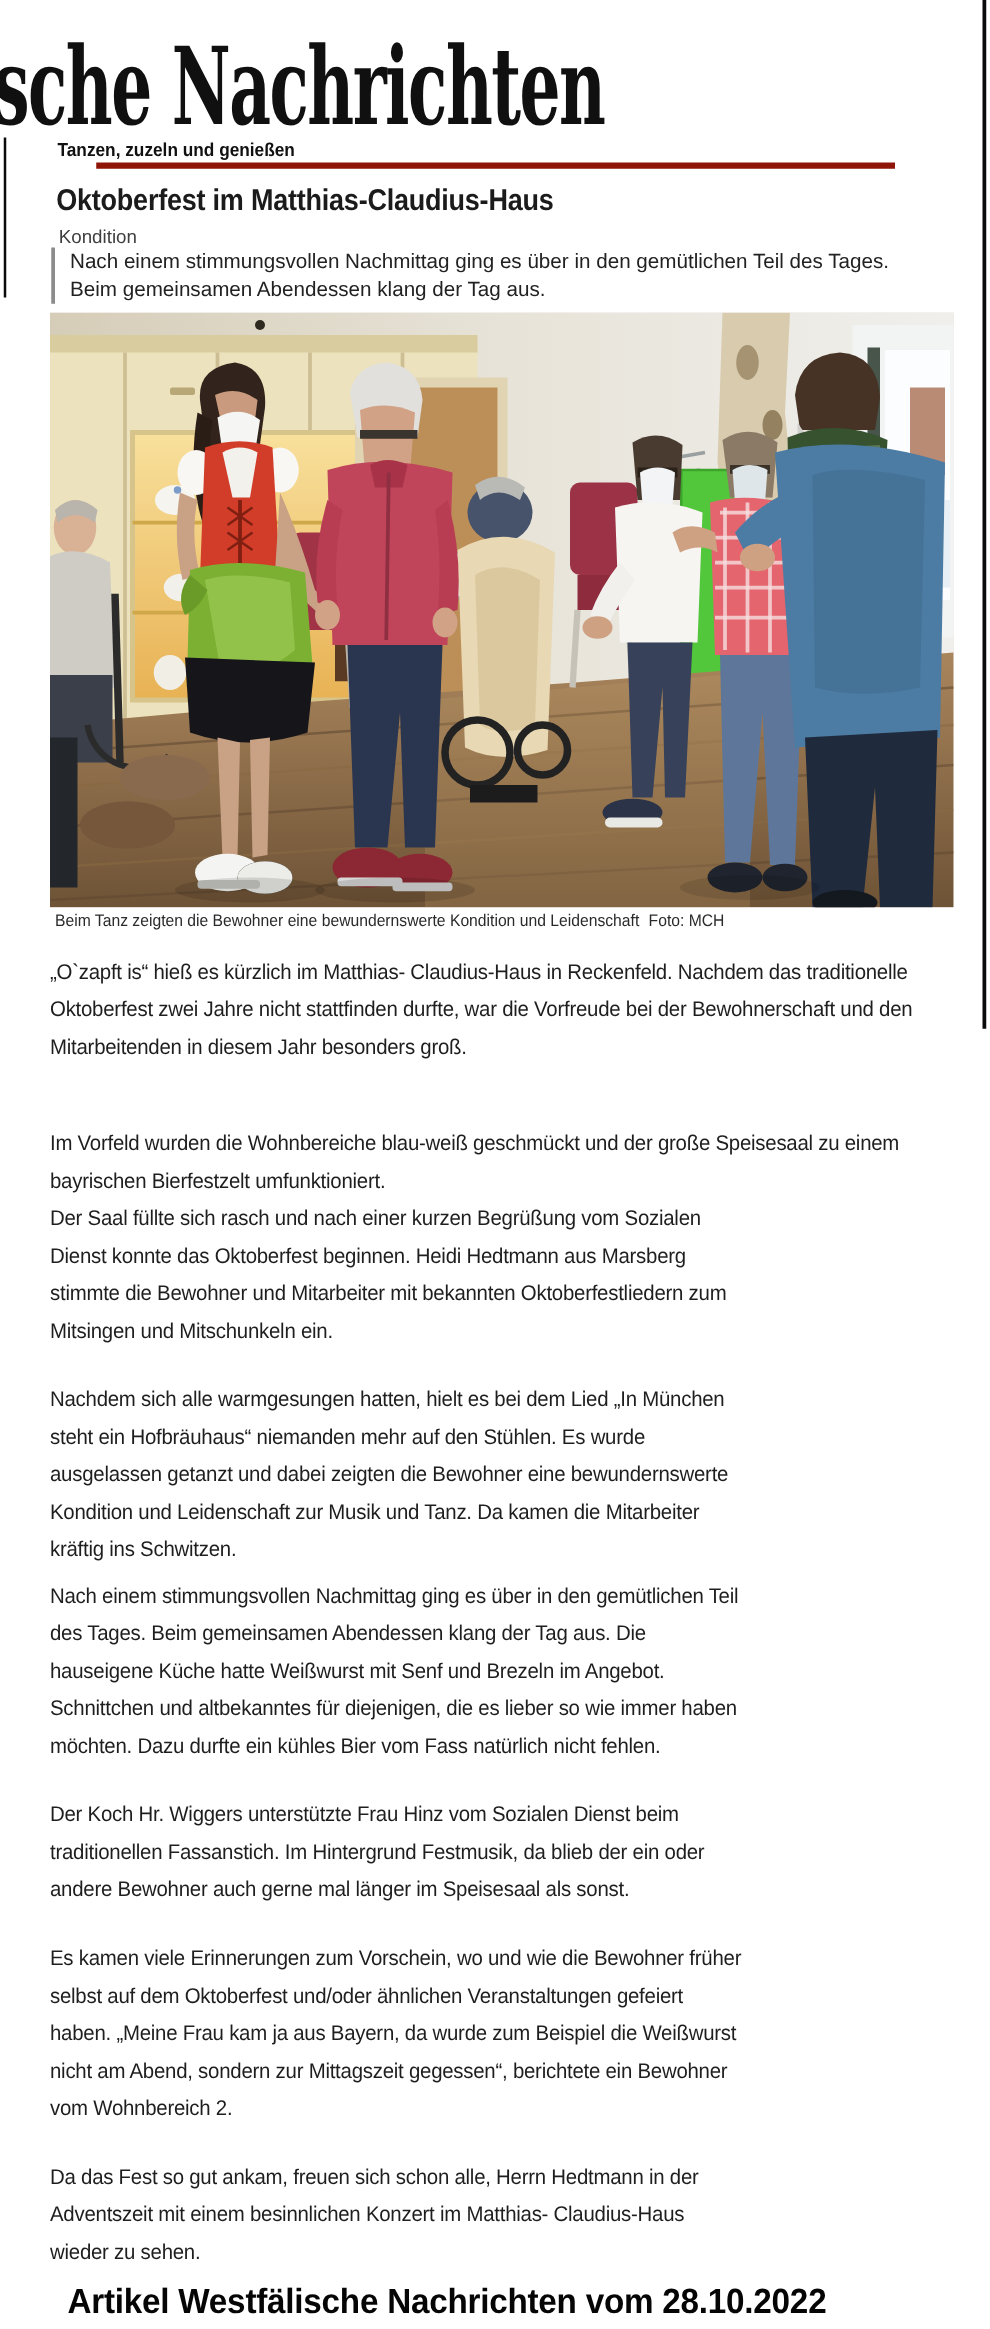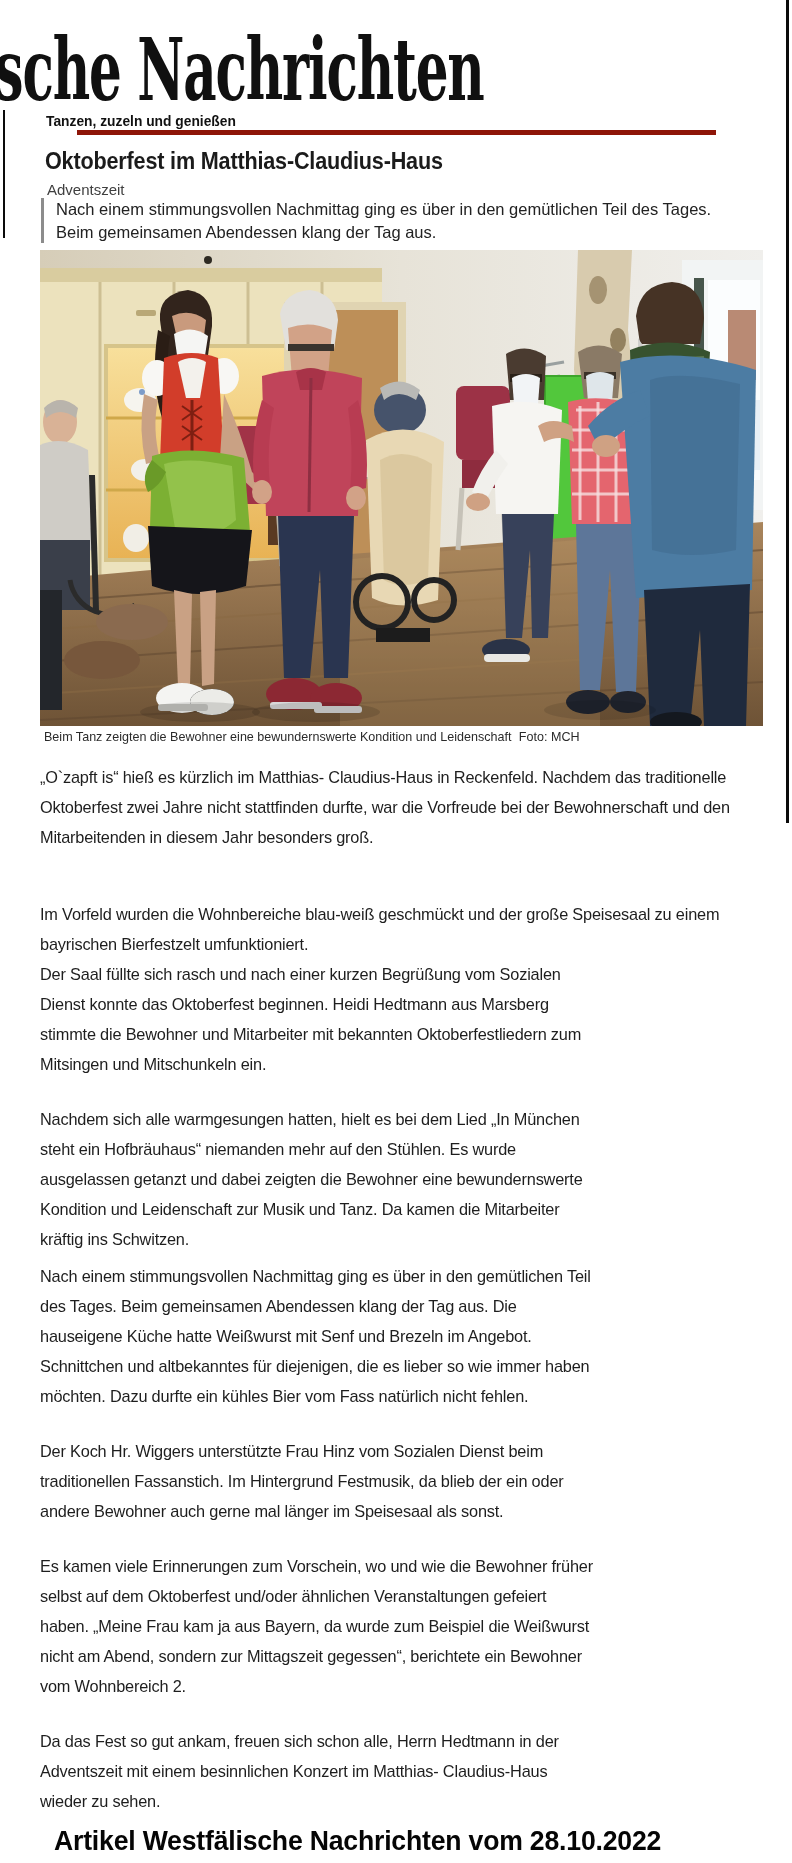--- a/index.html
+++ b/index.html
@@ -108,21 +108,21 @@
   <div id="scan-left" class="scan-line"></div>
   <div id="scan-right" class="scan-line"></div>
 
   <div id="masthead">
     <span class="logo-text" style="color: rgb(16, 16, 16);">Westfälische Nachrichten</span>
   </div>
   <div id="masthead-rule" style="background: rgb(142, 21, 8);"></div>
 
   <div id="kicker">Tanzen, zuzeln und genießen</div>
   <h1 id="headline">Oktoberfest im Matthias-Claudius-Haus</h1>
-  <div id="location">Adventszeit</div>
+  <div id="location">Kondition</div>
   <div id="teaser">Nach einem stimmungsvollen Nachmittag ging es über in den gemütlichen Teil des Tages.
 Beim gemeinsamen Abendessen klang der Tag aus.</div>
 
   <div id="photo-frame">
     <svg width="723" height="476" viewBox="0 0 723 476" xmlns="http://www.w3.org/2000/svg">
       <defs>
         <linearGradient id="wallGrad" x1="0" y1="0" x2="1" y2="0">
           <stop offset="0" stop-color="#d6cdb8"></stop>
             <stop offset="0.5" stop-color="#e7e3d8"></stop>
             <stop offset="1" stop-color="#f0efec"></stop>

